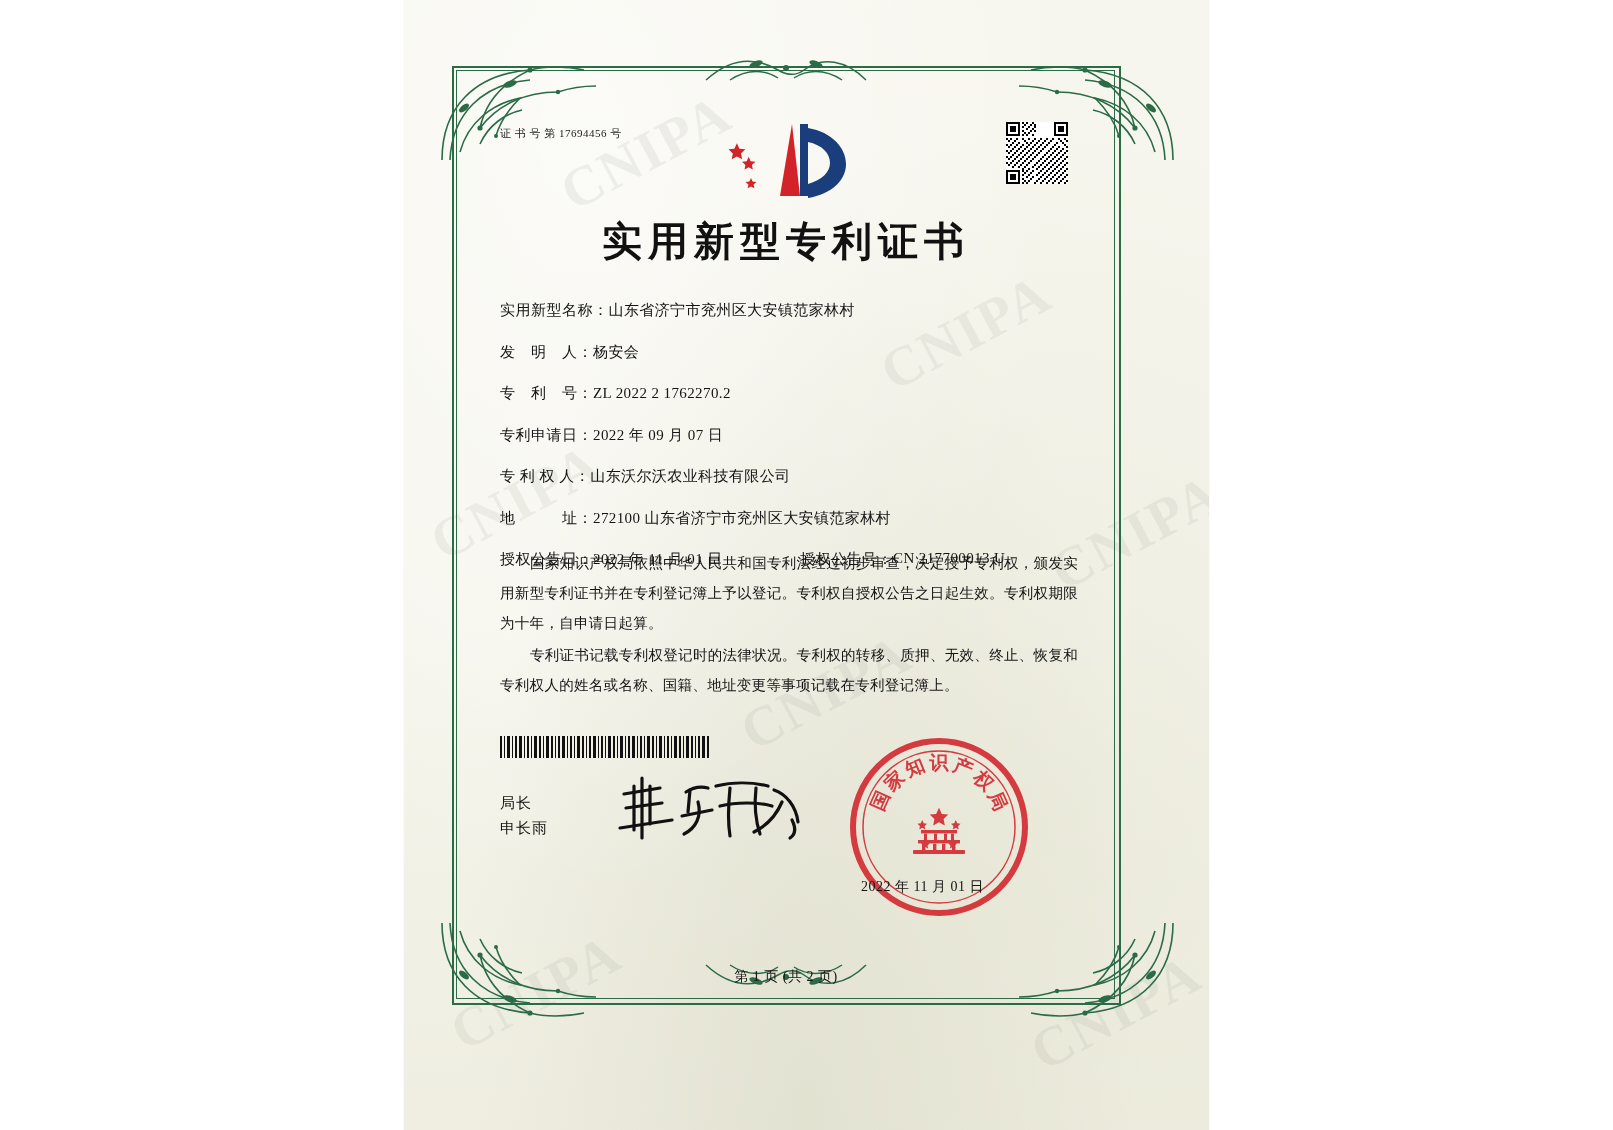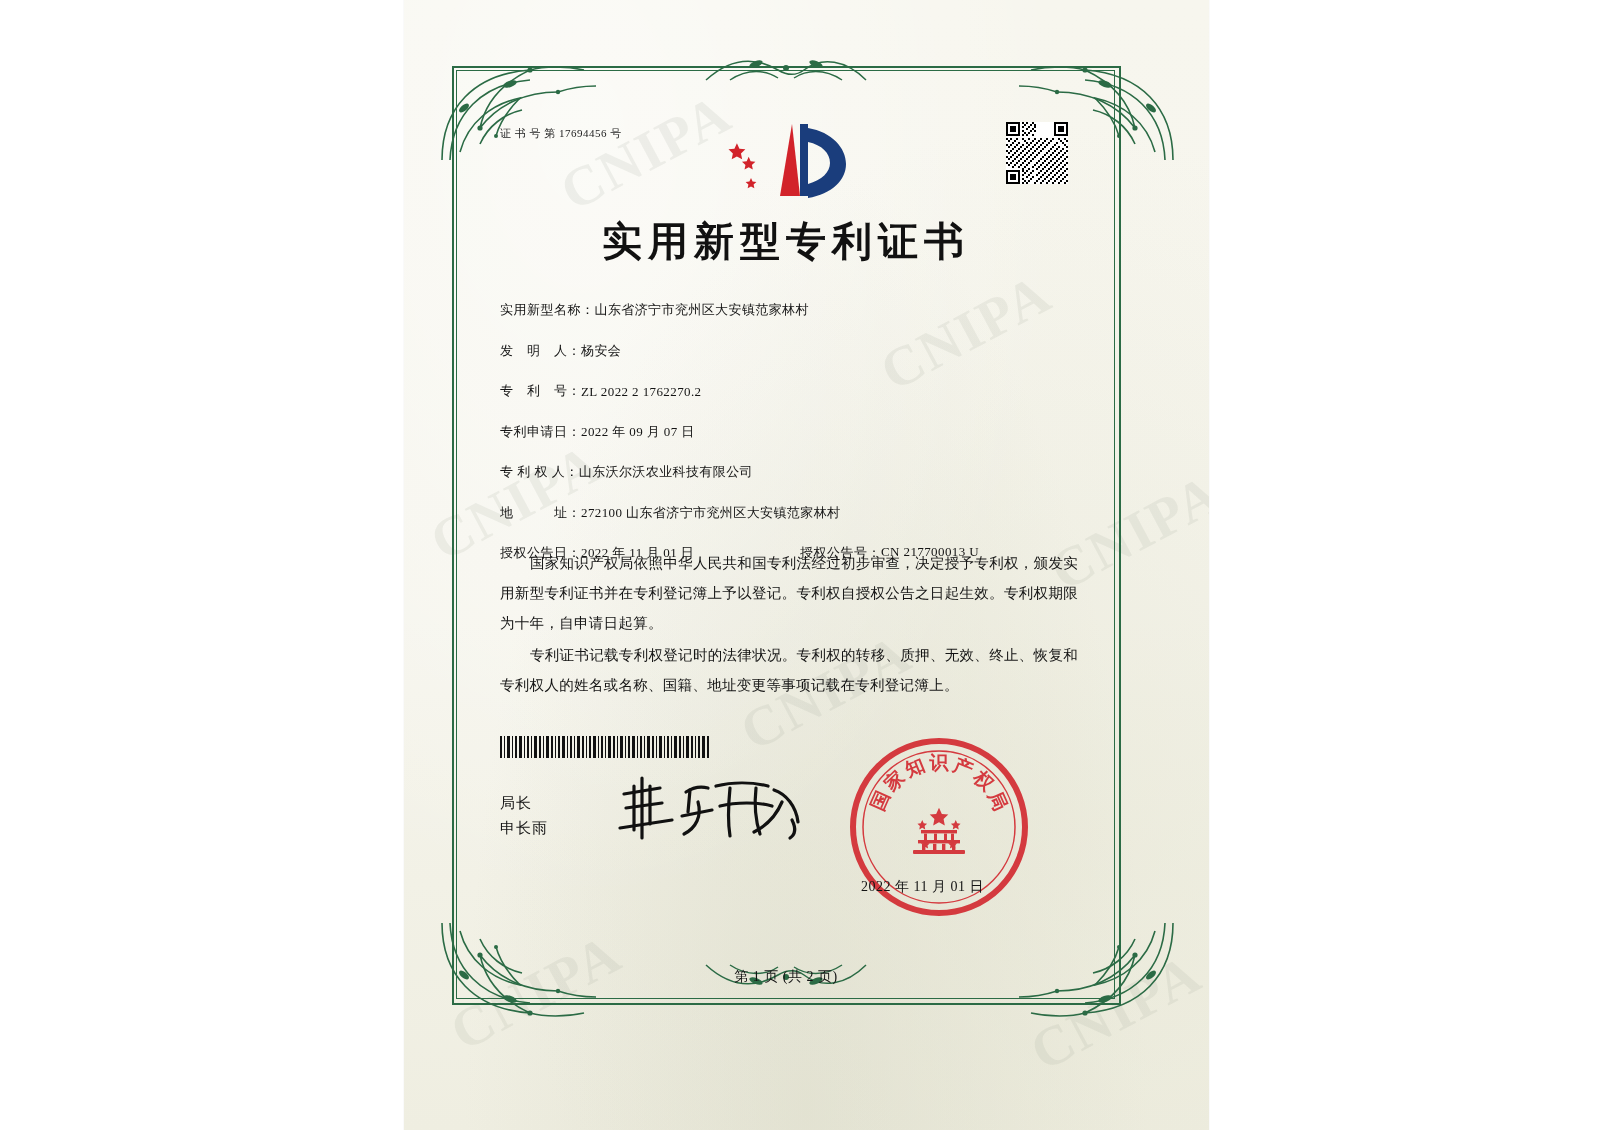--- a/index.html
+++ b/index.html
@@ -150,23 +150,23 @@
 
   
   .fields {
     position: absolute;
     left: 14px;
     top: 205px;
     width: 580px;
   }
   .row {
     display: flex;
-    align-items: flex-end;
+    align-items: center;
     margin-bottom: 22.5px;
-    font-size: 13px;
+    font-size: 15px;
     color: #141414;
   }
   .label {
     flex: 0 0 auto;
     white-space: pre;
     letter-spacing: 0.5px;
   }
   .value {
     flex: 1 1 auto;
     letter-spacing: 0.4px;

